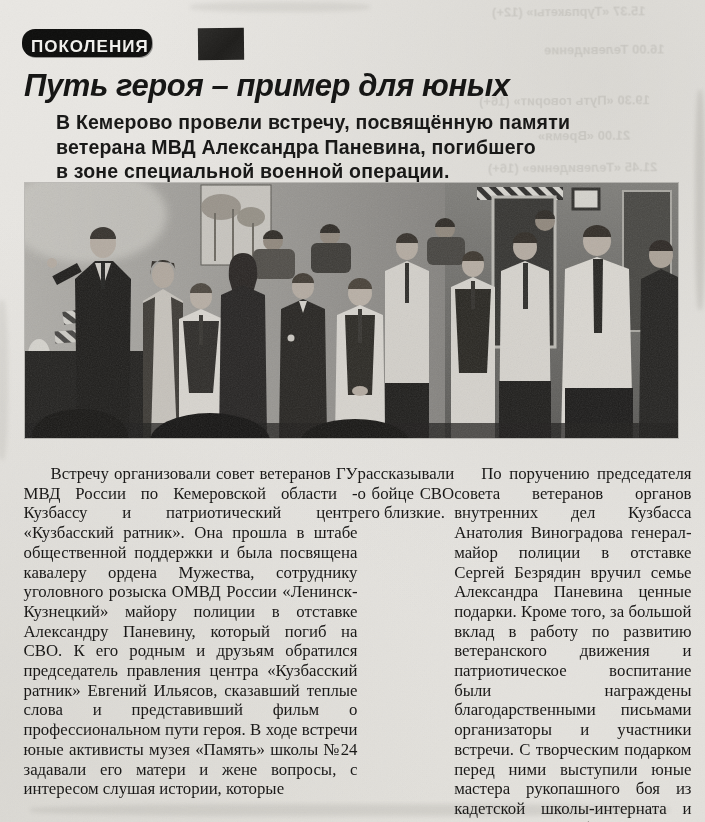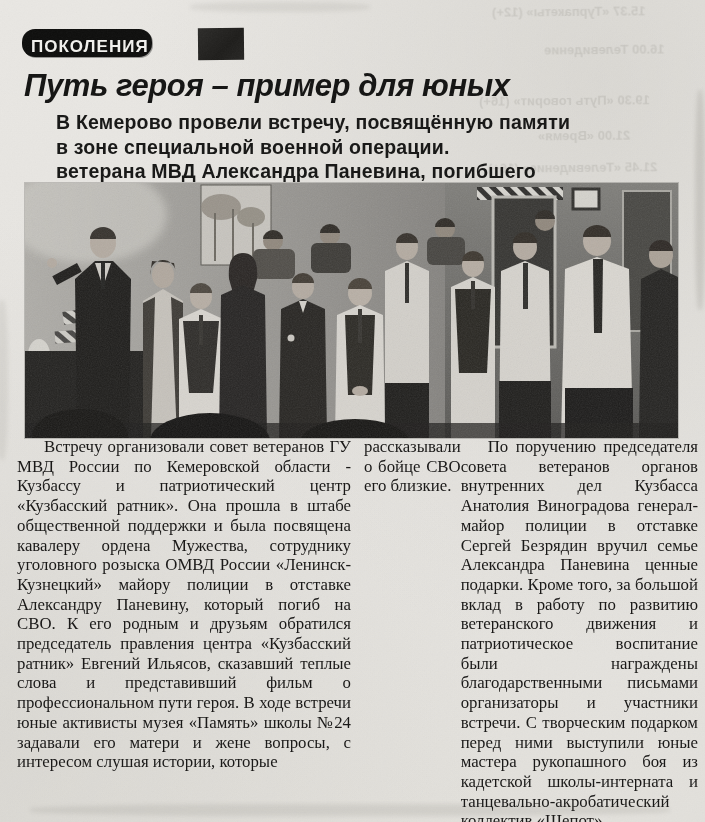--- a/index.html
+++ b/index.html
@@ -55,21 +55,21 @@
     font-size:19.5px;font-weight:bold;line-height:24.6px;color:#151514;
     letter-spacing:.2px;
     margin-left:11px;
   }
 
   
   .photo-wrap{left:25px;top:183px;width:653px;height:255px;box-shadow:0 0 0 1px rgba(60,58,55,.25);}
   .photo-wrap svg{display:block;}
 
   
-  .cols{left:17px;top:437px;width:681px;display:flex;gap:13px;}
+  .cols{left:17px;top:464px;width:681px;display:flex;justify-content:center;}
   .col{width:334px;}
   .body-text{
     margin:0;
     font-family:"Liberation Serif", serif;
     font-size:16.8px;line-height:19.7px;
     text-align:justify;color:#161514;
   }
   .indent{text-indent:27px;}
   .col-right{display:flex;flex-direction:row;height:357px;}
   .byline{
@@ -95,22 +95,22 @@
 <div class="smudge" style="left:30px;top:804px;width:640px;height:12px;opacity:.22;"></div>
 
 <div class="abs kicker-box">
   <span class="kicker-text">ПОКОЛЕНИЯ</span>
 </div>
 <div class="abs accent-square"></div>
 
 <div class="abs headline">Путь героя – пример для юных</div>
 <div class="abs deck">
   <div>В Кемерово провели встречу, посвящённую памяти</div>
+  <div>ветерана МВД Александра Паневина, погибшего</div>
   <div>в зоне специальной военной операции.</div>
-  <div>ветерана МВД Александра Паневина, погибшего</div>
 </div>
 
 <div class="abs photo-wrap">
   <svg viewBox="0 0 653 255" width="653" height="255" xmlns="http://www.w3.org/2000/svg" role="img">
     <defs>
       <linearGradient id="bgG" x1="0" y1="0" x2="1" y2="0">
         <stop offset="0" stop-color="#aeaca7"></stop>
           <stop offset=".45" stop-color="#93918d"></stop>
           <stop offset="1" stop-color="#676562"></stop>
       </linearGradient>

